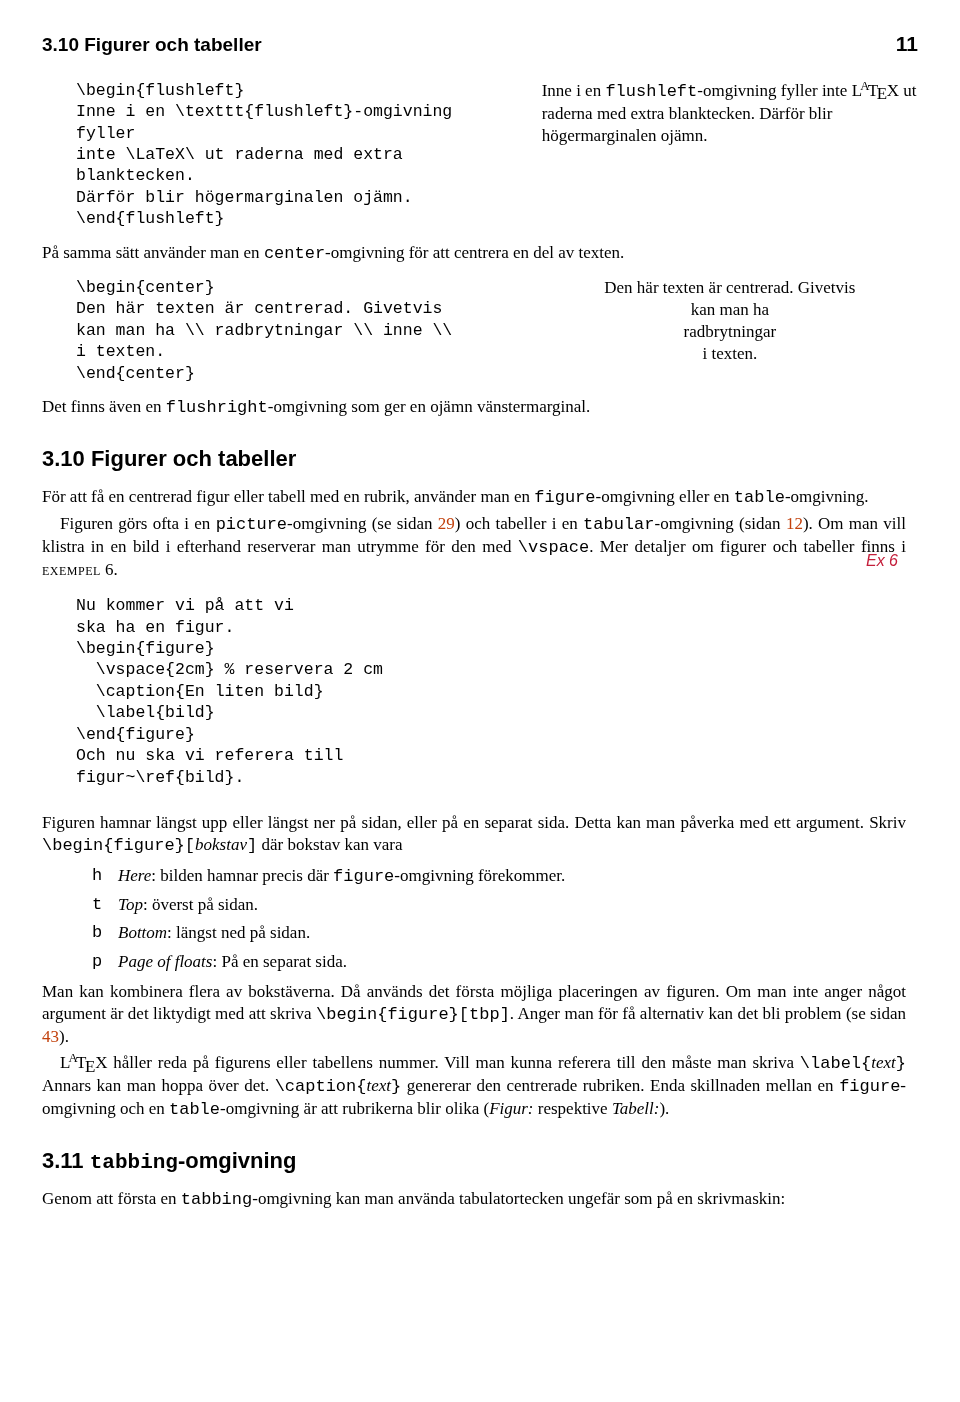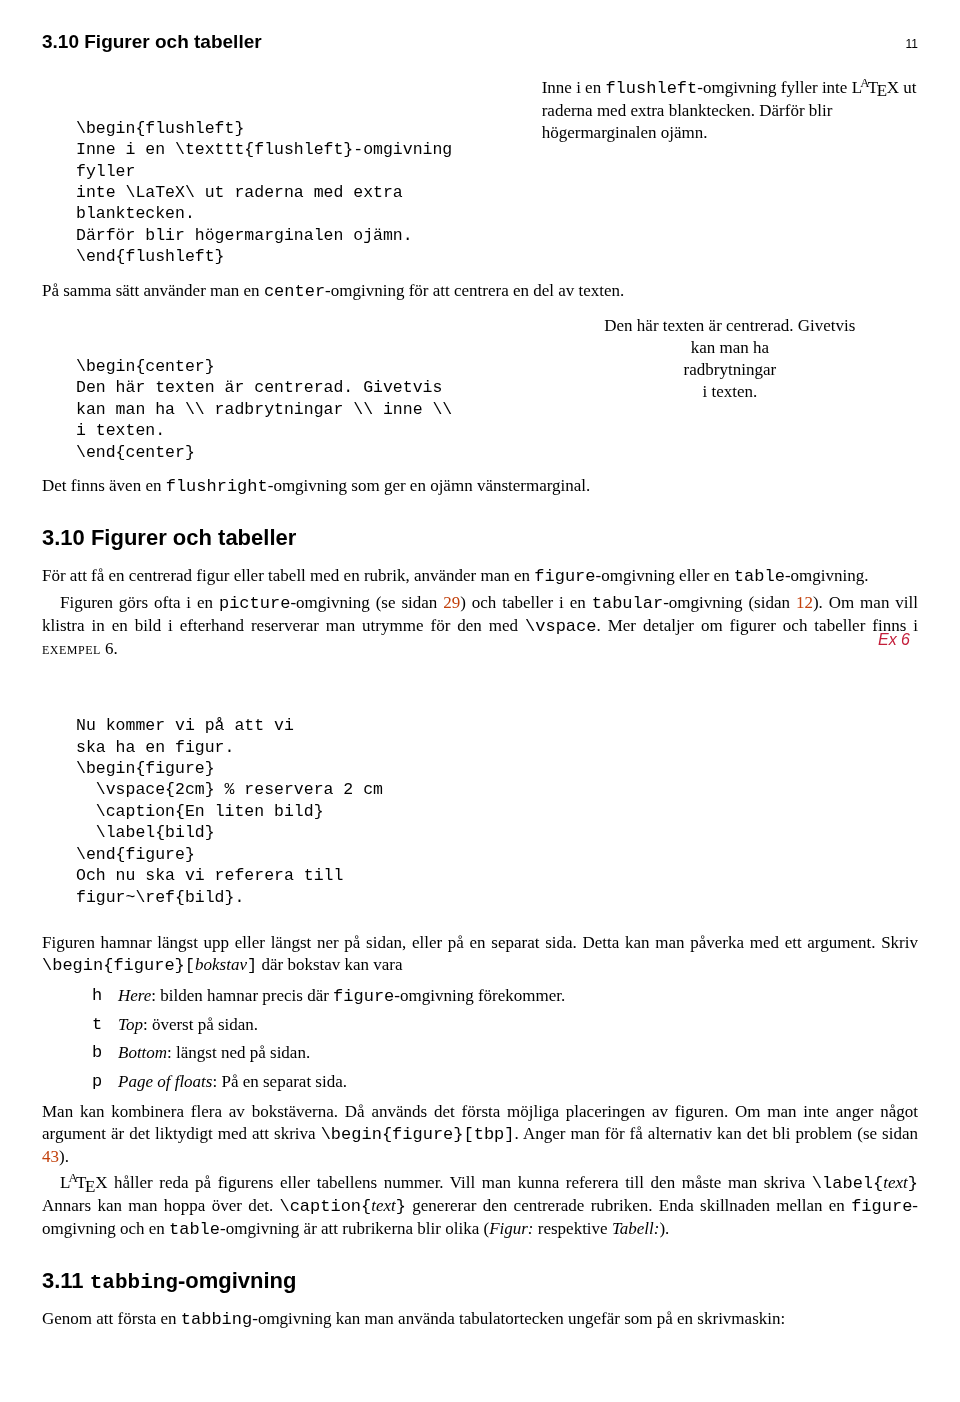--- a/index.html
+++ b/index.html
@@ -19,40 +19,39 @@
     align-items: baseline;
     margin-bottom: 22px;
   }
   .header-title {
     font-family: "Trebuchet MS", "Verdana", Arial, sans-serif;
     font-weight: bold;
     font-size: 19px;
   }
   .header-page {
     font-family: "Trebuchet MS", "Verdana", Arial, sans-serif;
-    font-weight: normal;
-    font-size: 12px;
+    font-weight: bold;
+    font-size: 21px;
   }
   .two-col {
     display: flex;
     gap: 22px;
     margin-left: 34px;
     margin-bottom: 12px;
     margin-top: 12px;
   }
   .two-col .left { flex: 1 1 52%; }
   .two-col .right { flex: 1 1 44%; }
   .code {
     font-family: "Courier New", Courier, monospace;
     font-size: 16.5px;
     white-space: pre-wrap;
-    margin-top: 41px;
   }
   .tt { font-family: "Courier New", Courier, monospace; }
-  .para { margin: 4px 0 4px 0; text-align: justify; }
+  .para { margin: 4px 12px 4px 0; text-align: justify; }
   h2.section {
     font-family: "Trebuchet MS", "Verdana", Arial, sans-serif;
     font-weight: bold;
     font-size: 22px;
     margin-top: 26px;
     margin-bottom: 12px;
   }
   .margin-note {
     font-family: "Trebuchet MS", "Verdana", Arial, sans-serif;
     color: #c41e3a;

